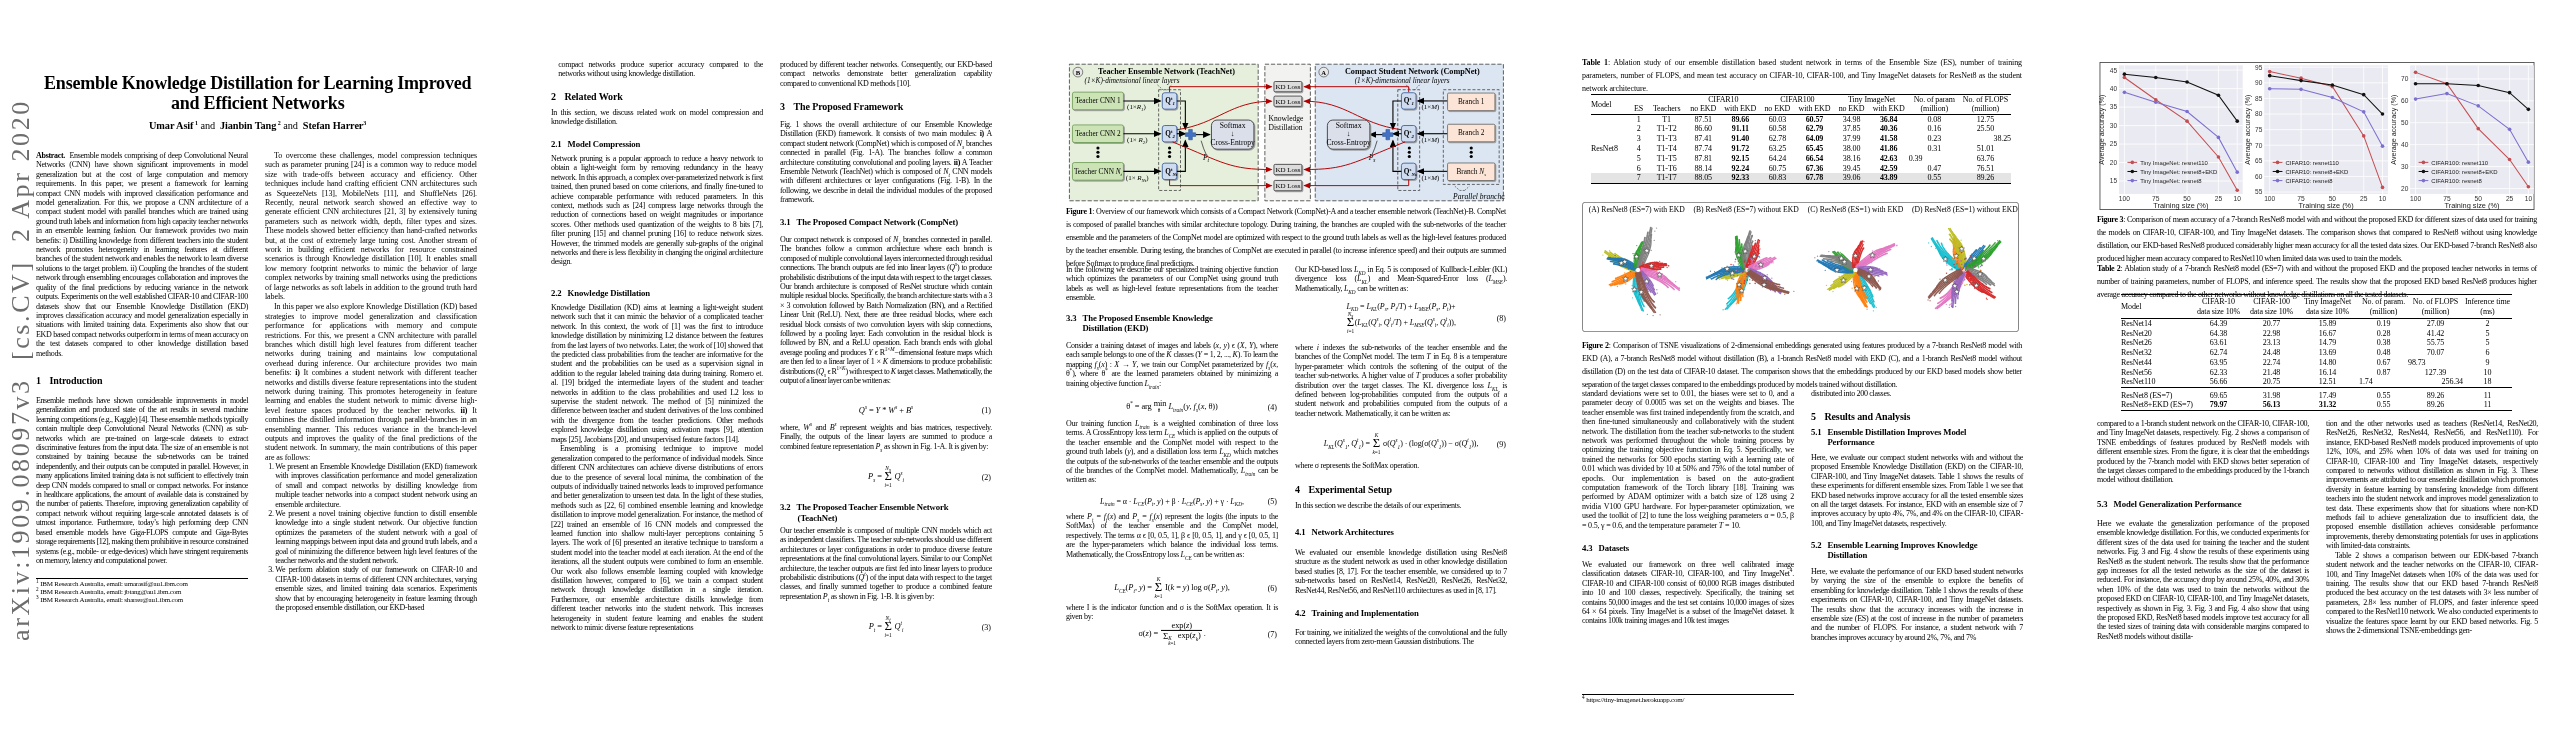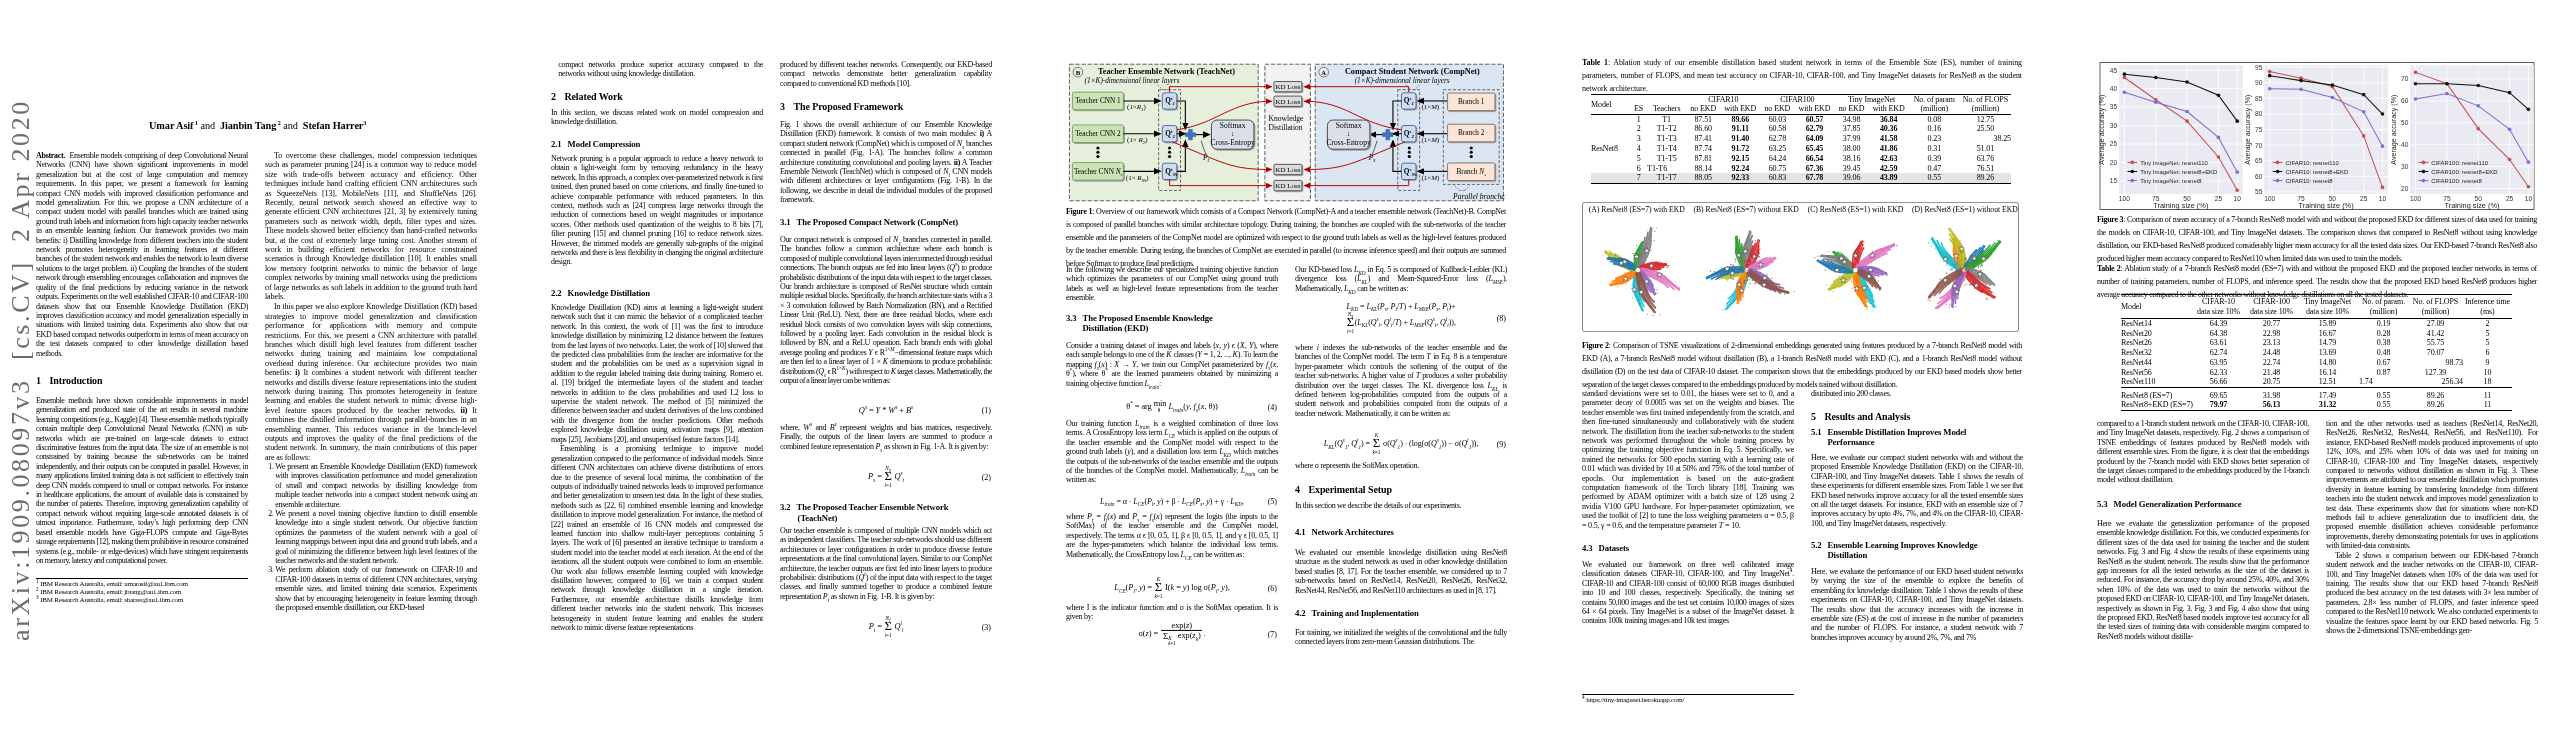--- a/index.html
+++ b/index.html
@@ -27,20 +27,21 @@
 .lims{display:inline-flex;flex-direction:column;font-size:5.1px;line-height:1.05;vertical-align:-1.8px;letter-spacing:0;text-align:left}
 .cap{font-size:8px;line-height:13px;letter-spacing:-0.3px;text-align:justify}
 .fn9{font-size:7px;line-height:7.7px;letter-spacing:-0.2px;text-align:left}
 .fnr{position:absolute;height:0;border-top:0.9px solid #000}
 i{letter-spacing:0}
 table{border-collapse:collapse;letter-spacing:-0.1px}
 td,th{padding:0;font-weight:normal;white-space:nowrap}
 </style></head><body>
 <div class="page" style="left:0">
     <div style="position:absolute;left:-250px;top:354px;width:541px;height:33px;line-height:33px;transform:rotate(-90deg);font-size:26px;letter-spacing:2.6px;color:#6d6d6d;text-align:center;white-space:nowrap">arXiv:1909.08097v3&nbsp; [cs.CV]&nbsp; 2 Apr 2020</div>
+    <div class="b" style="left:20.7px;width:474px;top:73px;font-size:18px;line-height:20px;font-weight:bold;text-align:center;letter-spacing:-0.2px">Ensemble Knowledge Distillation for Learning Improved<br>and Efficient Networks</div>
     <div class="b" style="left:20.7px;width:474px;top:121px;font-size:10.3px;font-weight:bold;text-align:center;letter-spacing:-0.1px">Umar Asif<sup style="font-size:6px"> 1</sup> <span style="font-weight:normal">and</span>&nbsp; Jianbin Tang<sup style="font-size:6px"> 2</sup> <span style="font-weight:normal">and</span>&nbsp; Stefan Harrer<sup style="font-size:6px">3</sup></div>
     <div class="b c1" style="top:151px">
       <p class="ni"><b>Abstract.</b> &nbsp;Ensemble models comprising of deep Convolutional Neural Networks (CNN) have shown significant improvements in model generalization but at the cost of large computation and memory requirements. In this paper, we present a framework for learning compact CNN models with improved classification performance and model generalization. For this, we propose a CNN architecture of a compact student model with parallel branches which are trained using ground truth labels and information from high capacity teacher networks in an ensemble learning fashion. Our framework provides two main benefits: i) Distilling knowledge from different teachers into the student network promotes heterogeneity in learning features at different branches of the student network and enables the network to learn diverse solutions to the target problem. ii) Coupling the branches of the student network through ensembling encourages collaboration and improves the quality of the final predictions by reducing variance in the network outputs. Experiments on the well established CIFAR-10 and CIFAR-100 datasets show that our Ensemble Knowledge Distillation (EKD) improves classification accuracy and model generalization especially in situations with limited training data. Experiments also show that our EKD based compact networks outperform in terms of mean accuracy on the test datasets compared to other knowledge distillation based methods.</p>
     </div>
     <div class="b c1 h1" style="top:375px">1<span class="sp"></span>Introduction</div>
     <div class="b c1" style="top:396px;letter-spacing:-0.4px">
       <p class="ni">Ensemble methods have shown considerable improvements in model generalization and produced state of the art results in several machine learning competitions (e.g., Kaggle) [4]. These ensemble methods typically contain multiple deep Convolutional Neural Networks (CNN) as sub-networks which are pre-trained on large-scale datasets to extract discriminative features from the input data. The size of an ensemble is not constrained by training because the sub-networks can be trained independently, and their outputs can be computed in parallel. However, in many applications limited training data is not sufficient to effectively train deep CNN models compared to small or compact networks. For instance in healthcare applications, the amount of available data is constrained by the number of patients. Therefore, improving generalization capability of compact network without requiring large-scale annotated datasets is of utmost importance. Furthermore, today’s high performing deep CNN based ensemble models have Giga-FLOPS compute and Giga-Bytes storage requirements [12], making them prohibitive in resource constrained systems (e.g., mobile- or edge-devices) which have stringent requirements on memory, latency and computational power.</p>
     </div>
     <div class="fnr" style="left:36px;top:578px;width:212px"></div>
     <div class="b c1 fn9" style="top:581px"><sup>1</sup> IBM Research Australia, email: umarasif@au1.ibm.com<br><sup>2</sup> IBM Research Australia, email: jbtang@au1.ibm.com<br><sup>3</sup> IBM Research Australia, email: sharrer@au1.ibm.com</div>
@@ -419,27 +420,27 @@
           <tr style="height:9.8px;">
             <td style=""></td>
             <td style="text-align:center;">5</td>
             <td style="text-align:center;">T1-T5</td>
             <td style="text-align:center;">87.81</td>
             <td style="text-align:center;"><b>92.15</b></td>
             <td style="text-align:center;">64.24</td>
             <td style="text-align:center;"><b>66.54</b></td>
             <td style="text-align:center;">38.16</td>
             <td style="text-align:center;"><b>42.63</b></td>
-            <td style="text-align:center;margin-top:32px;">0.39</td>
+            <td style="margin-top:32px;">0.39</td>
             <td style="text-align:center;">63.76</td>
           </tr>
           <tr style="height:9.8px;">
             <td style=""></td>
             <td style="text-align:center;">6</td>
-            <td style="">T1-T6</td>
+            <td style="text-align:center;">T1-T6</td>
             <td style="text-align:center;">88.14</td>
             <td style="text-align:center;"><b>92.24</b></td>
             <td style="text-align:center;">60.75</td>
             <td style="text-align:center;"><b>67.36</b></td>
             <td style="text-align:center;">39.45</td>
             <td style="text-align:center;"><b>42.59</b></td>
             <td style="text-align:center;">0.47</td>
             <td style="text-align:center;">76.51</td>
           </tr>
           <tr style="height:9.8px; background:#e4e4e4;">
@@ -1568,21 +1569,21 @@
             <td style="text-align:center">0.48</td>
             <td style="text-align:center">70.07</td>
             <td style="text-align:center">6</td>
           </tr>
           <tr style="height:9.8px">
             <td style="text-align:left">ResNet44</td>
             <td style="text-align:center">63.95</td>
             <td style="text-align:center">22.74</td>
             <td style="text-align:center">14.80</td>
             <td style="text-align:center">0.67</td>
-            <td style="text-align:right">98.73</td>
+            <td style="text-align:left">98.73</td>
             <td style="text-align:center">9</td>
           </tr>
           <tr style="height:9.8px">
             <td style="text-align:left">ResNet56</td>
             <td style="text-align:center">62.33</td>
             <td style="text-align:center">21.48</td>
             <td style="text-align:center">16.14</td>
             <td style="text-align:center">0.87</td>
             <td style="text-align:center">127.39</td>
             <td style="text-align:center">10</td>

